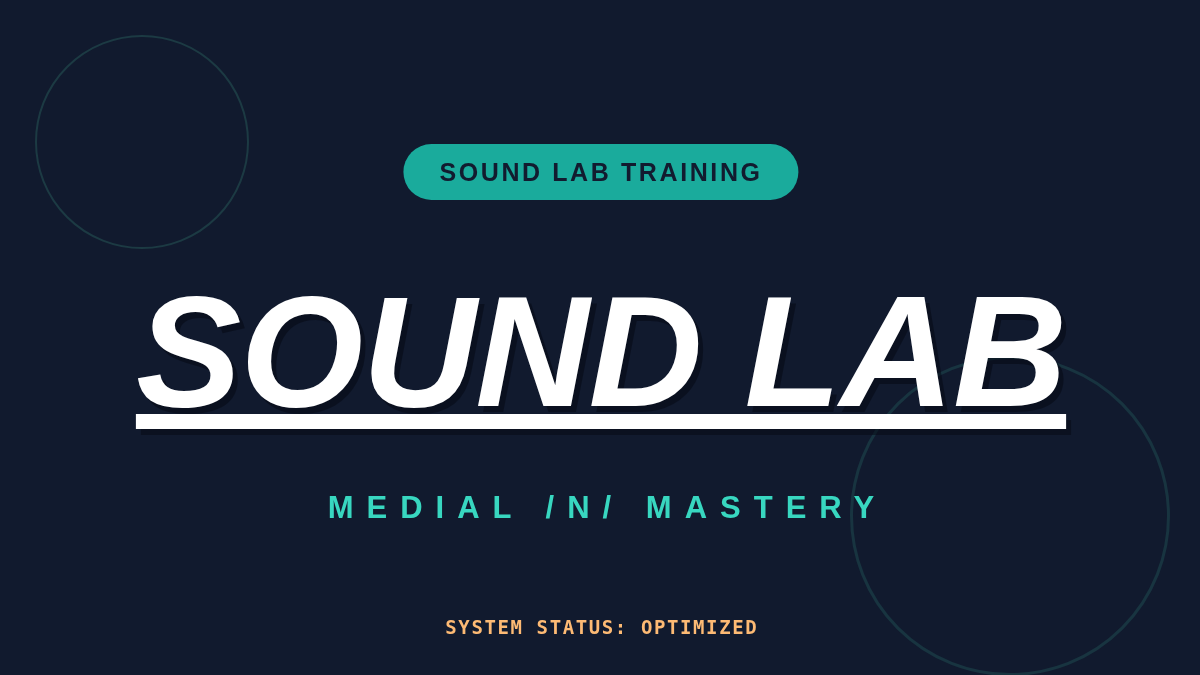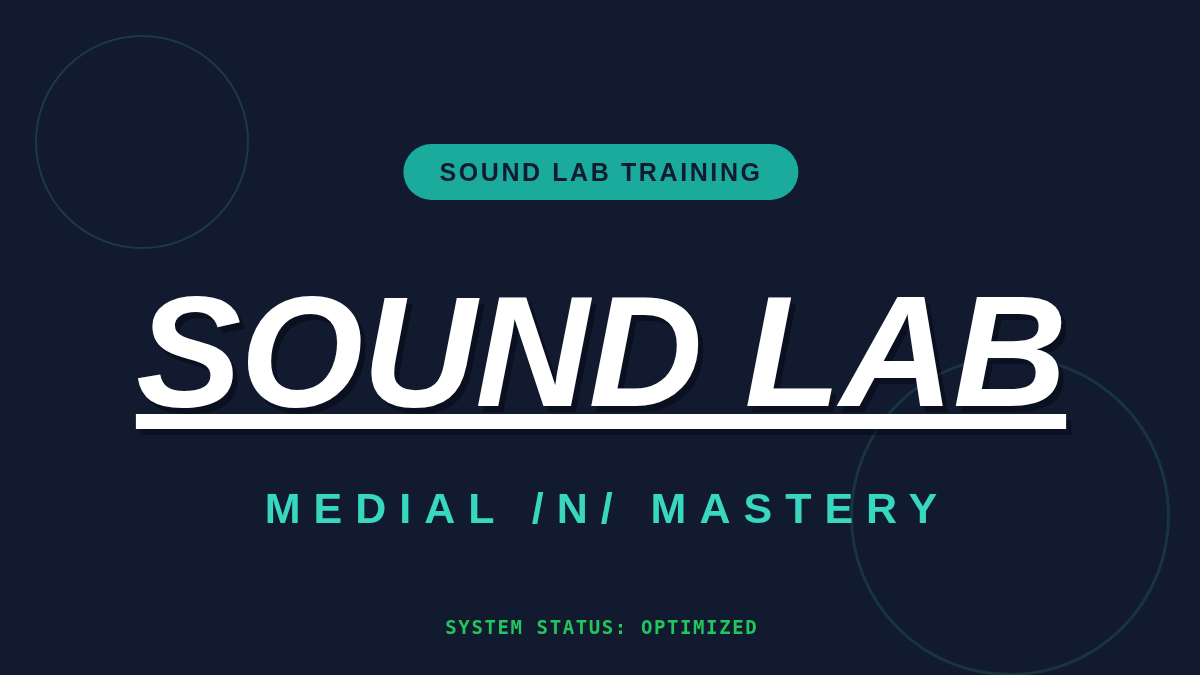--- a/index.html
+++ b/index.html
@@ -98,36 +98,36 @@
   }
 
   
   .subtitle {
     position: absolute;
     top: 484px;
     left: 0;
     width: 1200px;
     text-align: center;
     color: #38d7c0;
-    font-size: 43px;
+    font-size: 31px;
     line-height: 48px;
     font-weight: bold;
     letter-spacing: 13px;
     text-indent: 13px;
     white-space: nowrap;
   }
 
   
   .status {
     position: absolute;
     top: 615px;
     left: 0;
     width: 1200px;
     text-align: center;
-    color: #22c55e;
+    color: #fdba74;
     font-family: "DejaVu Sans Mono", monospace;
     font-size: 19px;
     line-height: 24px;
     font-weight: bold;
     letter-spacing: 1.6px;
     text-indent: 1.6px;
     white-space: nowrap;
   }
 </style>
 </head>

